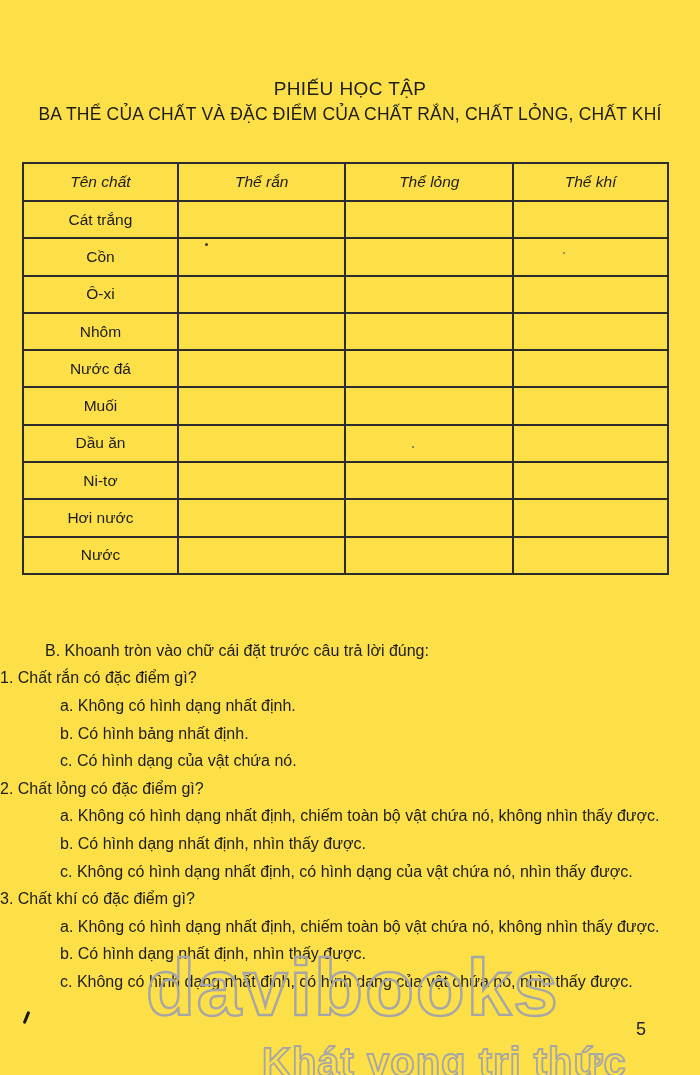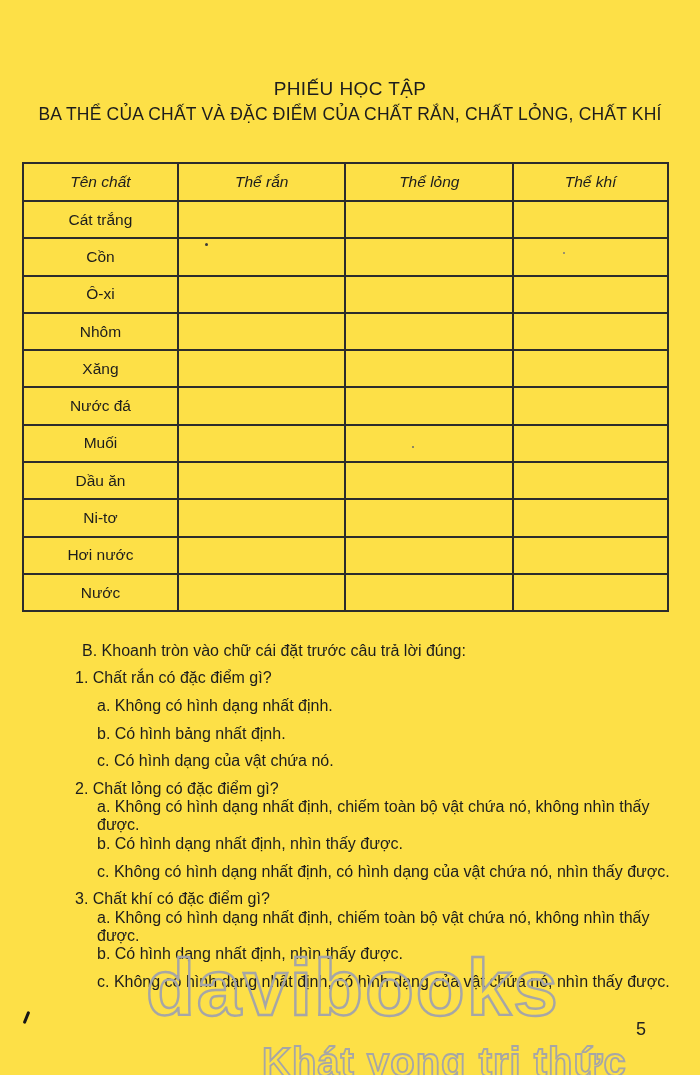--- a/index.html
+++ b/index.html
@@ -33,23 +33,23 @@
     font-size:15.5px;font-weight:normal;
     padding:0;
   }
   table.substances th{font-style:italic;height:36px;border-radius:19px;}
   table.substances td{height:35.3px;position:relative;}
   .col1{width:24%;} .col2{width:26%;} .col3{width:26%;} .col4{width:24%;}
   .section-b{
     position:absolute;top:637px;left:0;right:14px;
     font-size:16px;
   }
-  .section-b .line{height:27.6px;display:flex;align-items:center;margin-left:37px;}
+  .section-b .line{height:27.6px;display:flex;align-items:center;}
   .ind-b{padding-left:45px;}
-  .ind-q{padding-left:38px;}
+  .ind-q{}
   .ind-o{padding-left:60px;}
   .watermark-logo{
     position:absolute;top:948px;left:146px;
     font-size:80px;font-weight:bold;letter-spacing:2px;
     color:transparent;-webkit-text-stroke:2.4px #a6a6a6;
     white-space:nowrap;line-height:1;
   }
   .watermark-slogan{
     position:absolute;top:1022px;left:262px;
     font-size:40px;font-weight:bold;letter-spacing:1px;
@@ -100,26 +100,20 @@
           <td></td>
         </tr>
       <tr>
           <td>Ô-xi</td>
           <td></td>
           <td></td>
           <td></td>
         </tr>
       <tr>
           <td>Nhôm</td>
-          <td></td>
-          <td></td>
-          <td></td>
-        </tr>
-      <tr>
-          <td>Xăng</td>
           <td></td>
           <td></td>
           <td></td>
         </tr>
       <tr>
           <td>Nước đá</td>
           <td></td>
           <td></td>
           <td></td>
         </tr>

